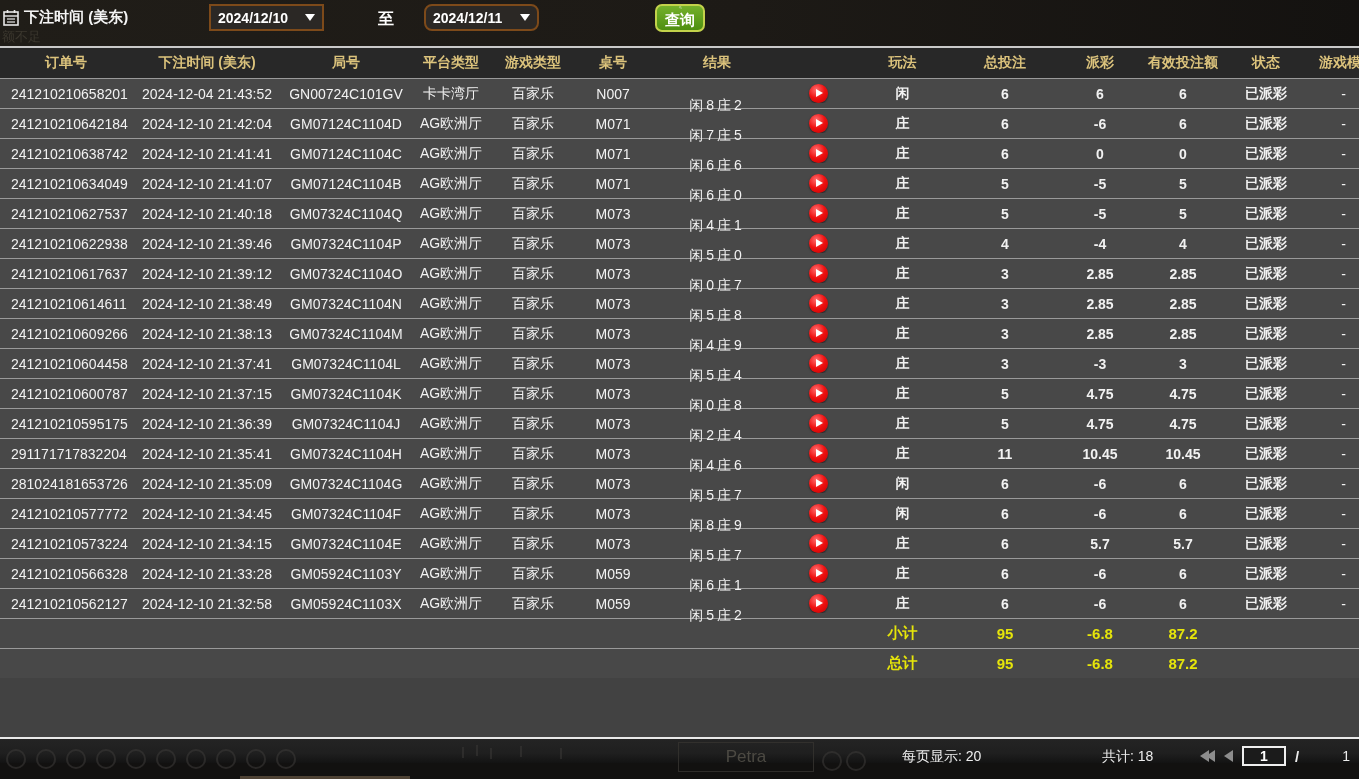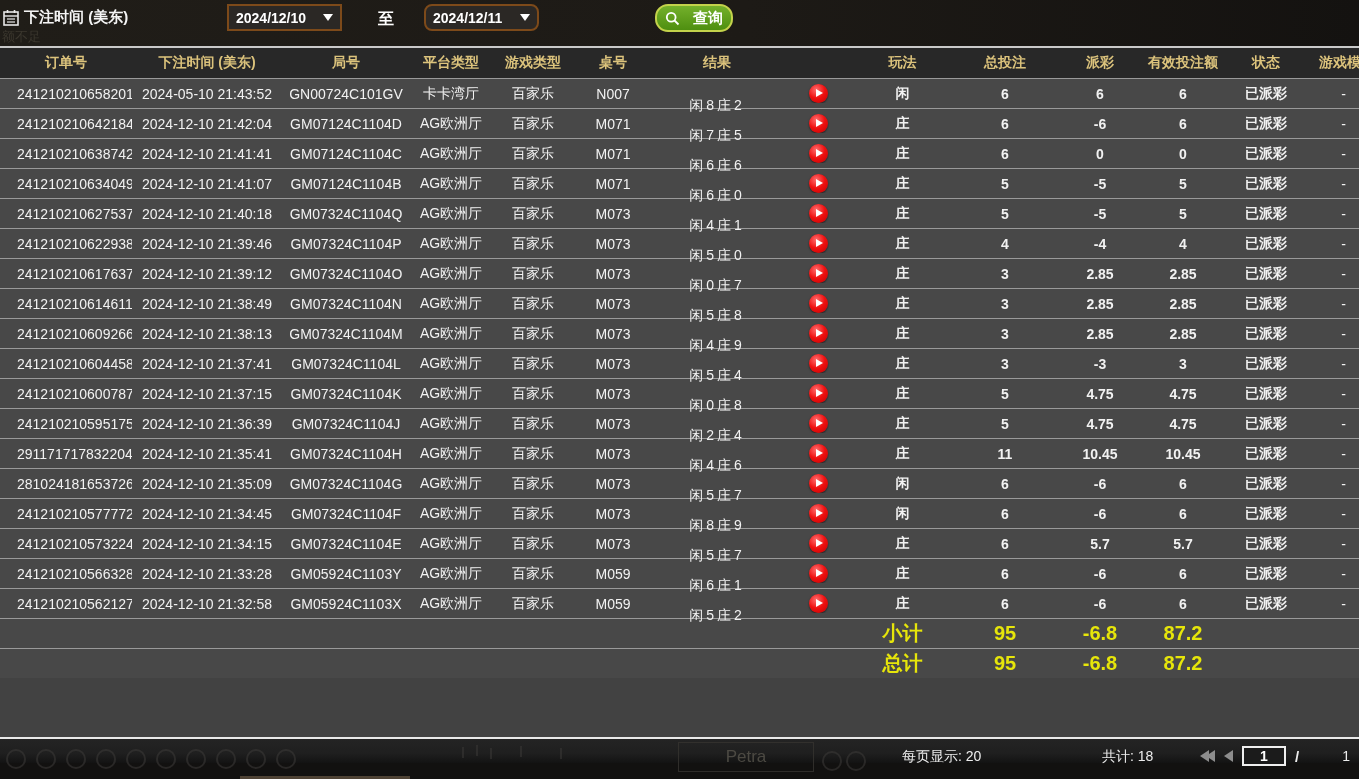--- a/index.html
+++ b/index.html
@@ -11,52 +11,52 @@
   .faint-tl{position:absolute;left:2px;top:28px;font-size:13px;color:#3b372e;font-weight:normal;}
   .title-group{position:absolute;left:3px;top:8px;display:flex;align-items:center;gap:5px;}
   .cal-icon{width:16px;height:17px;flex:none;}
   .bar-title{color:#f5f5f5;font-size:15px;font-weight:bold;white-space:nowrap;}
   .date-select{position:absolute;top:4px;width:115px;height:27px;box-sizing:border-box;
     background:#2b2825;border:2px solid #7d4a1a;display:flex;align-items:center;
     justify-content:space-between;padding:0 7px;cursor:pointer;}
   .date-select .dval{color:#fff;font-size:14px;font-weight:bold;}
   .caret{width:0;height:0;border-left:5px solid transparent;border-right:5px solid transparent;
     border-top:7px solid #fff;}
-  .d1{left:227px;} .d2{left:424px;border-radius:8px;}
+  .d1{left:209px;} .d2{left:424px;border-radius:8px;}
   .to-label{position:absolute;left:378px;top:9px;color:#fff;font-size:16px;font-weight:bold;}
   .search-btn{position:absolute;left:655px;top:4px;height:28px;box-sizing:border-box;
-    background:linear-gradient(#74b02b,#4e8f10);border:2px solid #c3d24b;border-radius:13px;
-    color:#fff;font-size:15px;font-weight:bold;display:flex;align-items:center;gap:13px;
-    padding:0 8px;cursor:pointer;font-family:inherit;}
+    background:linear-gradient(#74b02b,#4e8f10);border:2px solid #c3d24b;border-radius:7px;
+    color:#fff;font-size:15px;font-weight:bold;display:flex;align-items:center;gap:2px;
+    padding:0 8px;cursor:pointer;font-family:inherit;flex-direction:column;}
   .mag{width:15px;height:15px;}
   
   .tbl{position:absolute;left:0;top:46px;width:1359px;border-top:2px solid #c9c9c9;
     background:#424242;}
   .grid-row{display:grid;height:30px;box-sizing:border-box;align-items:center;
     grid-template-columns:132px 150px 128px 82px 82px 78px 130px 73px 95px 110px 80px 86px 80px 53px;}
   .grid-row>div{overflow:hidden;white-space:nowrap;text-align:center;font-size:14px;color:#f2f2f2;}
   .hdr{background:#282828;}
   .hdr>div{color:#dcc37c;font-weight:bold;}
   .hdr .h-extra{text-align:center;padding-left:13px;}
   .data-row{background:#484848;border-top:1px solid #9a9a9a;}
-  .c-order{text-align:left!important;padding-left:17px;}
+  .c-order{text-align:left!important;padding-left:11px;}
   .c-result{letter-spacing:3px;margin-top:24px;}
   .c-play{font-weight:bold;}
   .c-num{font-weight:bold;}
   .c-extra{text-indent:22px;}
   .pay-pos{color:#d40028;} .pay-neg{color:#63e300;} .pay-zero{color:#f2f2f2;}
   .c-status{color:#2fd435;font-weight:bold;}
   .play-btn{width:19px;height:19px;border-radius:50%;display:inline-block;position:relative;
     vertical-align:middle;cursor:pointer;
     background:radial-gradient(circle at 38% 30%,#ff6d6d 0%,#ee1010 48%,#c00000 100%);
     box-shadow:0 1px 2px rgba(0,0,0,.55);}
   .play-btn::after{content:'';position:absolute;left:7px;top:5px;
     border-left:7px solid #fff;border-top:4.5px solid transparent;border-bottom:4.5px solid transparent;}
   .total-row{background:#484848;border-top:1px solid #9a9a9a;}
-  .total-row>div{color:#e6e50a;font-weight:bold;font-size:20px;}
+  .total-row>div{color:#e6e50a;font-weight:bold;font-size:15px;}
   .filler{height:59px;background:#424242;}
   .white-line{position:absolute;left:0;top:737px;width:1359px;height:2px;background:#e9e9e9;}
   
   .bottombar{position:absolute;left:0;top:739px;width:1359px;height:24px;
     background:linear-gradient(#242424 0%,#1f1f1f 60%,#131313 100%);}
   .pg-text{position:absolute;top:9px;color:#ededed;font-size:14px;margin-left:34px;}
   .pp{left:868px;} .tc{left:1068px;}
   .pager{position:absolute;left:1203px;top:7px;display:flex;align-items:center;gap:9px;}
   .arr{width:0;height:0;border-top:6px solid transparent;border-bottom:6px solid transparent;cursor:pointer;}
   .arr-l{border-right:9px solid #8d8d8d;}
@@ -125,21 +125,21 @@
       <div>总投注</div>
       <div>派彩</div>
       <div>有效投注额</div>
       <div>状态</div>
       <div class="h-extra">游戏模</div>
     </div>
 
     <div>
         <div class="grid-row data-row">
         <div class="c-order">241210210658201</div>
-        <div>2024-05-10 21:43:52</div>
+        <div>2024-12-04 21:43:52</div>
         <div>GN00724C101GV</div>
         <div>卡卡湾厅</div>
         <div>百家乐</div>
         <div>N007</div>
         <div class="c-result">闲8庄2</div>
         <div><span class="play-btn"></span></div>
         <div class="c-play">闲</div>
         <div class="c-num">6</div>
         <div class="c-num pay-pos">6</div>
         <div class="c-num">6</div>

